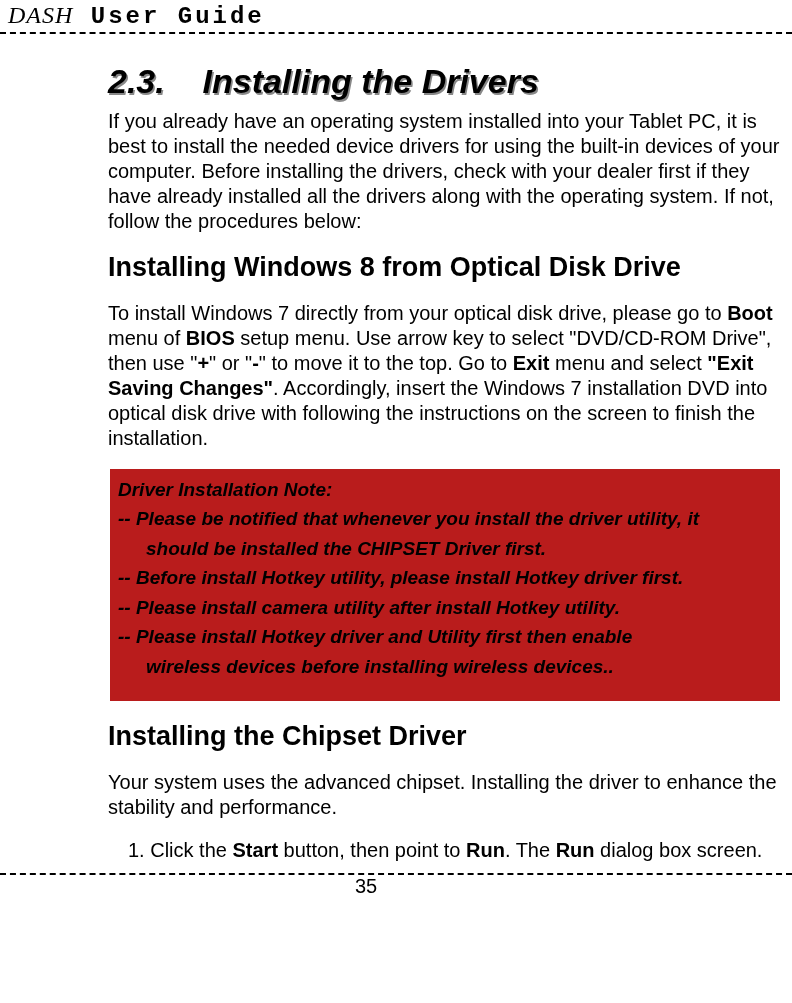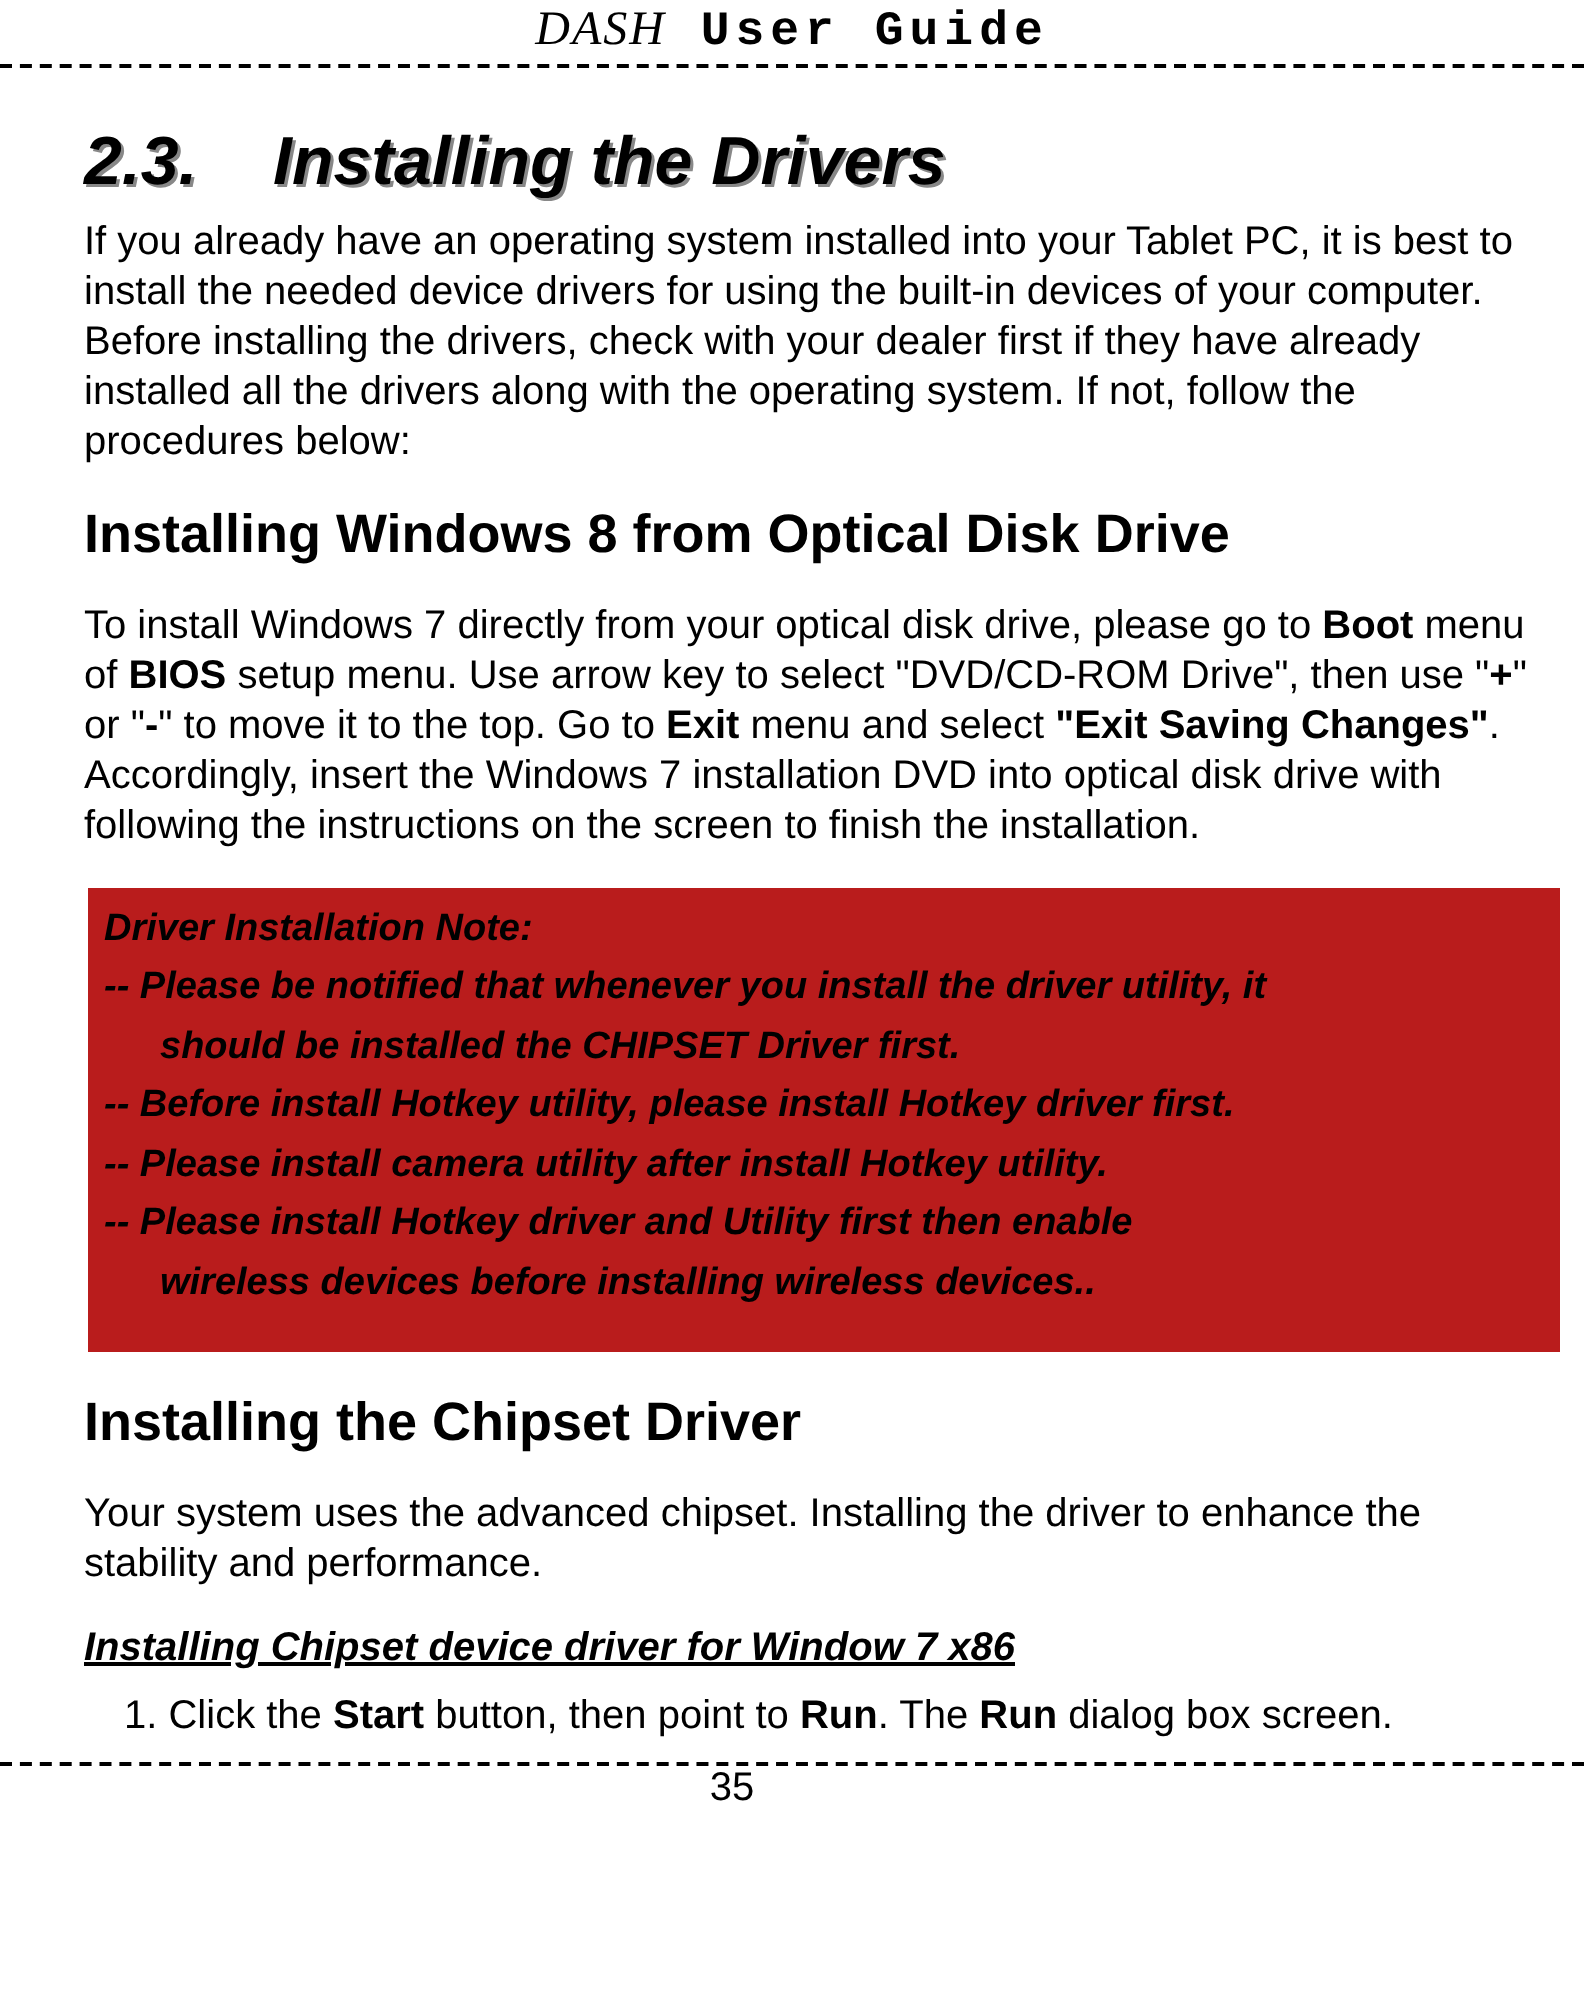--- a/index.html
+++ b/index.html
@@ -12,35 +12,34 @@
     background: #fff;
     position: relative;
     box-sizing: border-box;
   }
   .header {
     font-family: "Courier New", monospace;
     font-size: 24px;
     letter-spacing: 3px;
     padding: 2px 8px 0 8px;
     font-weight: bold;
-    text-align: center;
   }
   .dash {
     font-family: Georgia, "Times New Roman", serif;
     letter-spacing: 1px;
     font-weight: normal;
     font-style: italic;
   }
   .dashed-rule {
     border: none;
     border-top: 2px dashed #000;
     margin: 2px 0 0 0;
   }
   .content {
-    padding: 10px 10px 0 42px;
+    padding: 10px 10px 0 108px;
   }
   h1.section {
     font-family: Arial, Helvetica, sans-serif;
     font-style: italic;
     font-weight: bold;
     font-size: 34px;
     margin: 18px 0 8px 0;
     color: #000;
     text-shadow: 1.5px 1.5px 0 #888;
   }
@@ -122,21 +121,20 @@
     <div class="note-line">-- Before install Hotkey utility, please install Hotkey driver first.</div>
     <div class="note-line">-- Please install camera utility after install Hotkey utility.</div>
     <div class="note-line">-- Please install Hotkey driver and Utility first then enable</div>
     <div class="note-line note-indent">wireless devices before installing wireless devices..</div>
   </div>
 
   <h2 class="sub">Installing the Chipset Driver</h2>
 
   <p class="body">Your system uses the advanced chipset. Installing the driver to enhance the stability and performance.</p>
 
-  <h3 class="subsub">Installing Chipset device driver for Window 7 x86</h3>
 
   <p class="list-item">
     <span>1.    Click the </span><b>Start</b><span> button, then point to </span><b>Run</b><span>. The </span><b>Run</b><span> dialog box screen.</span>
   </p>
 
 </div>
 
 <hr class="footer-rule">
 <div class="page-num">35</div>
 

